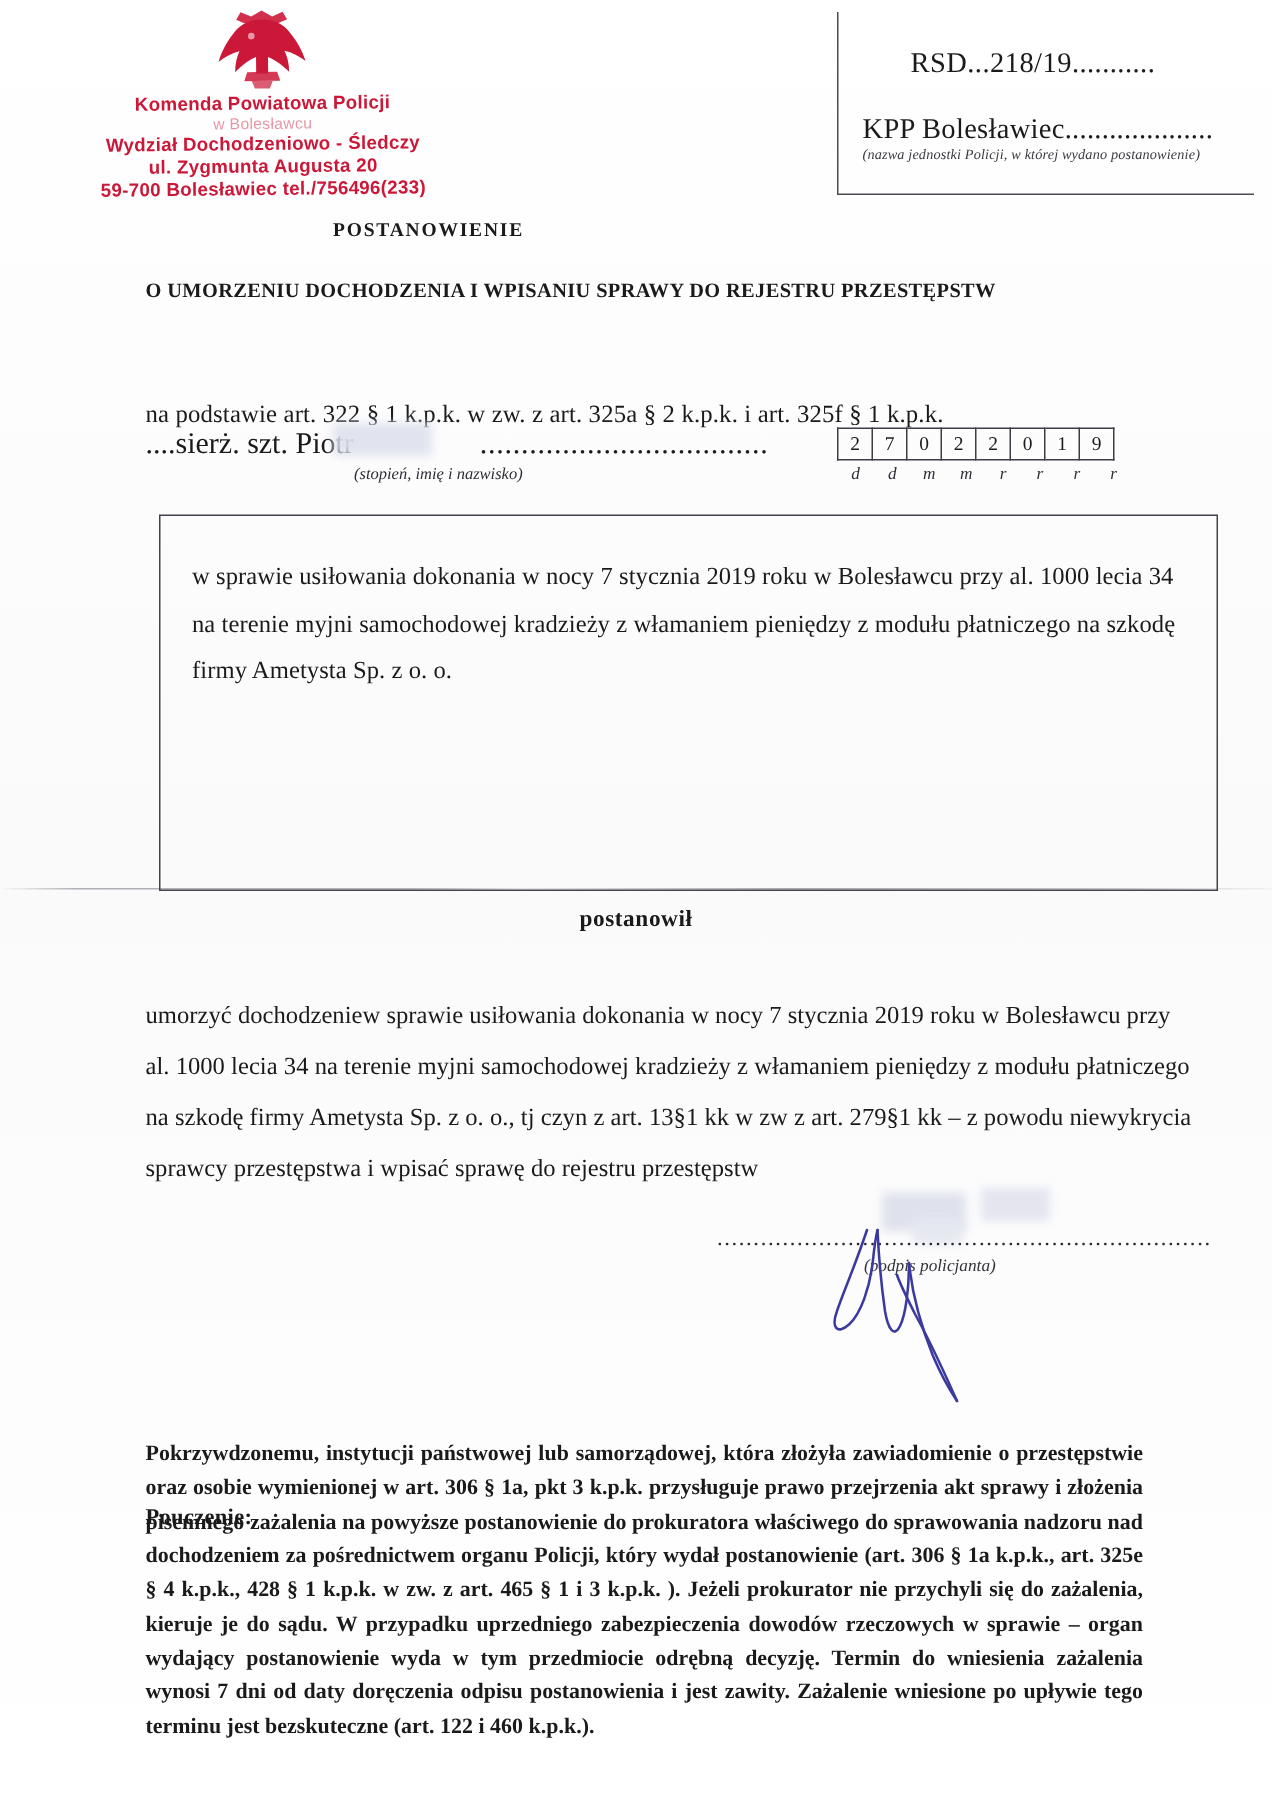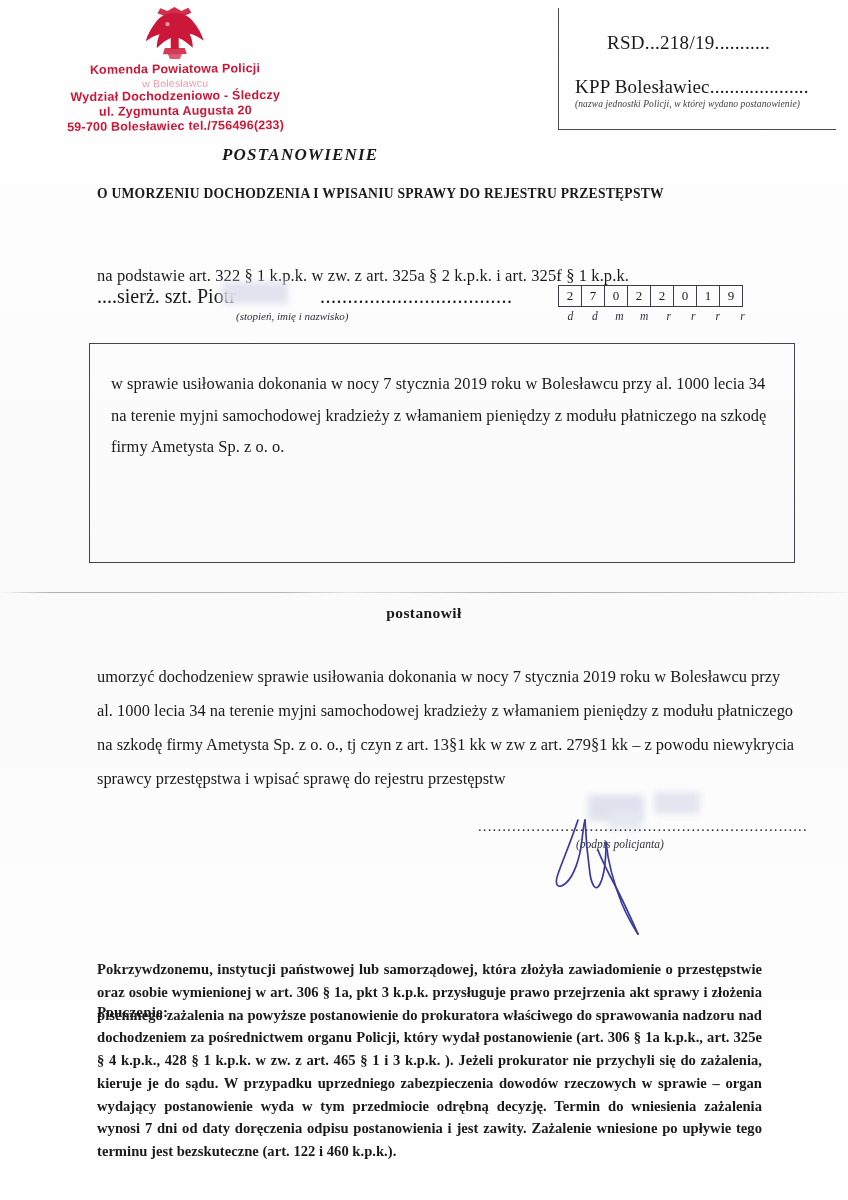--- a/index.html
+++ b/index.html
@@ -63,21 +63,21 @@
   }
   .refbox .rsd{font-size:19px;letter-spacing:.3px;margin-left:32px;}
   .refbox .kpp{font-size:19px;margin-top:22px;letter-spacing:.2px;}
   .refbox .cap{
     font-size:9.5px;font-style:italic;margin-top:1px;letter-spacing:.1px;color:#3a3a42;
   }
 
   
   .h-title{
     position:absolute;left:222px;top:145px;
-    font-size:17px;font-weight:bold;letter-spacing:1.2px;font-style:italic;
+    font-size:13px;font-weight:bold;letter-spacing:1.2px;
   }
   .h-sub{
     position:absolute;left:97px;top:186px;
     font-size:13.6px;font-weight:bold;letter-spacing:.25px;
   }
   .h-basis{
     position:absolute;left:97px;top:222px;
     font-size:16.5px;letter-spacing:.1px;margin-top:44px;
   }
 
@@ -113,21 +113,21 @@
   .datebox .labels{
     display:flex;margin-top:3px;
   }
   .datebox .labels span{
     width:24.6px;text-align:center;
     font-size:11.5px;font-style:italic;color:#2e2e36;
   }
 
   
   .mainbox{
-    position:absolute;left:89px;top:343px;width:706px;height:220px;
+    position:absolute;left:106px;top:343px;width:706px;height:251px;
     border:1.5px solid #43434b;box-sizing:border-box;
     padding:24px 22px 0 21px;
   }
   .mainbox p{margin:0;font-size:16.4px;line-height:1.92;letter-spacing:.05px;}
   .mainbox p.gap{margin-top:26px;}
 
   
   .postanowil{
     position:absolute;left:0;top:604px;width:848px;text-align:center;
     font-size:15.5px;font-weight:bold;letter-spacing:.4px;

